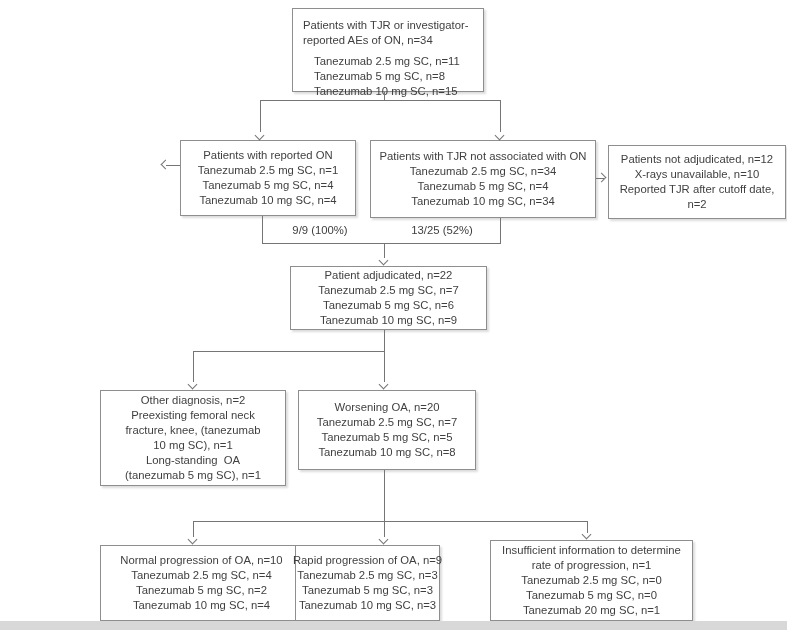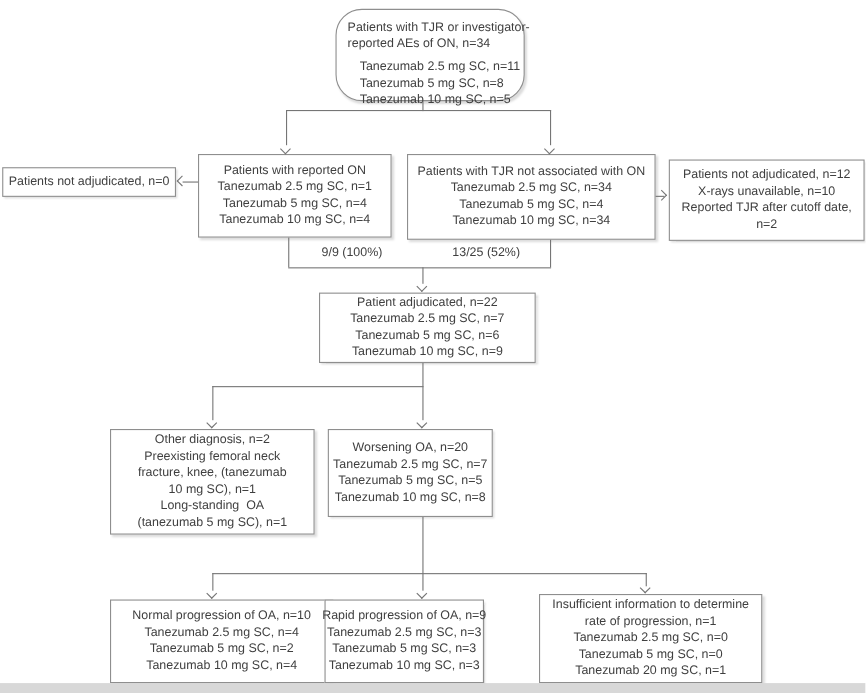--- a/index.html
+++ b/index.html
@@ -61,45 +61,42 @@
     left: 0; top: 621; width: 787px; height: 9px;
     top: 621px;
     background: #d8d8d8;
   }
 </style>
 </head>
 <body>
 
 <div class="stage">
 
-  <div class="box source" style="left:305px; top:8px; width:172px; height:84px;border-radius:24px;">
+  <div class="box source" style="left:292px; top:8px; width:192px; height:84px;">
     <div class="line">Patients with TJR or investigator-</div>
     <div class="line">reported AEs of ON, n=34</div>
     <div class="line indent gap">Tanezumab 2.5 mg SC, n=11</div>
     <div class="line indent">Tanezumab 5 mg SC, n=8</div>
-    <div class="line indent">Tanezumab 10 mg SC, n=5</div>
+    <div class="line indent">Tanezumab 10 mg SC, n=15</div>
   </div>
 
   <div class="box" style="left:180px; top:140px; width:176px; height:76px;">
       <div class="line">Patients with reported ON</div>
       <div class="line">Tanezumab 2.5 mg SC, n=1</div>
       <div class="line">Tanezumab 5 mg SC, n=4</div>
       <div class="line">Tanezumab 10 mg SC, n=4</div>
     </div>
 
   <div class="box" style="left:370px; top:140px; width:226px; height:78px;">
       <div class="line">Patients with TJR not associated with ON</div>
       <div class="line">Tanezumab 2.5 mg SC, n=34</div>
       <div class="line">Tanezumab 5 mg SC, n=4</div>
       <div class="line">Tanezumab 10 mg SC, n=34</div>
     </div>
 
-  <div class="box" style="left:2px; top:152px; width:158px; height:27px;">
-      <div class="line">Patients not adjudicated, n=0</div>
-    </div>
 
   <div class="box" style="left:608px; top:145px; width:178px; height:74px;">
       <div class="line">Patients not adjudicated, n=12</div>
       <div class="line">X-rays unavailable, n=10</div>
       <div class="line">Reported TJR after cutoff date,</div>
       <div class="line">n=2</div>
     </div>
 
   <div class="box" style="left:290px; top:266px; width:197px; height:64px;">
       <div class="line">Patient adjudicated, n=22</div>
@@ -110,21 +107,21 @@
 
   <div class="box" style="left:100px; top:390px; width:186px; height:96px;">
       <div class="line">Other diagnosis, n=2</div>
       <div class="line">Preexisting femoral neck</div>
       <div class="line">fracture, knee, (tanezumab</div>
       <div class="line">10 mg SC), n=1</div>
       <div class="line">Long-standing  OA</div>
       <div class="line">(tanezumab 5 mg SC), n=1</div>
     </div>
 
-  <div class="box" style="left:298px; top:390px; width:150px; height:80px;">
+  <div class="box" style="left:298px; top:390px; width:178px; height:80px;">
       <div class="line">Worsening OA, n=20</div>
       <div class="line">Tanezumab 2.5 mg SC, n=7</div>
       <div class="line">Tanezumab 5 mg SC, n=5</div>
       <div class="line">Tanezumab 10 mg SC, n=8</div>
     </div>
 
   <div class="box" style="left:100px; top:545px; width:203px; height:76px;">
       <div class="line">Normal progression of OA, n=10</div>
       <div class="line">Tanezumab 2.5 mg SC, n=4</div>
       <div class="line">Tanezumab 5 mg SC, n=2</div>

